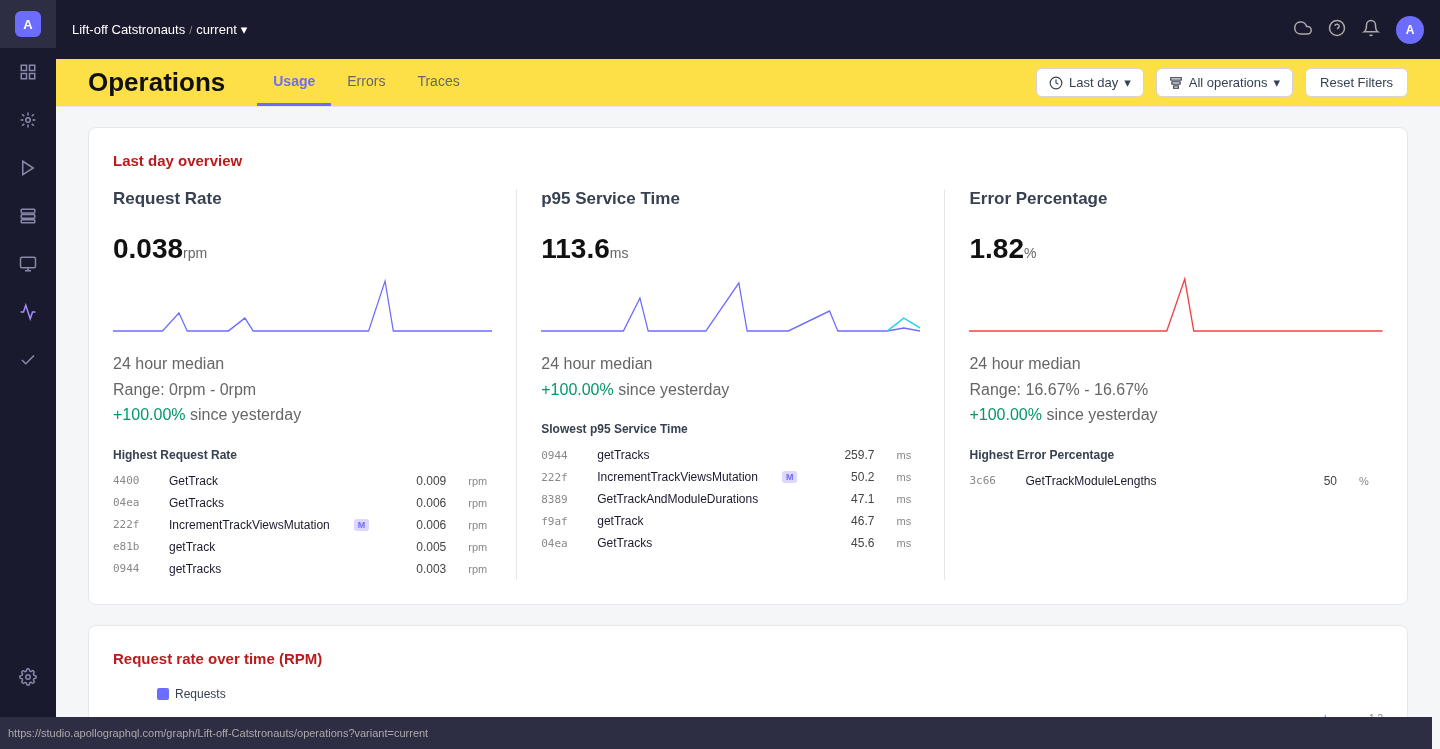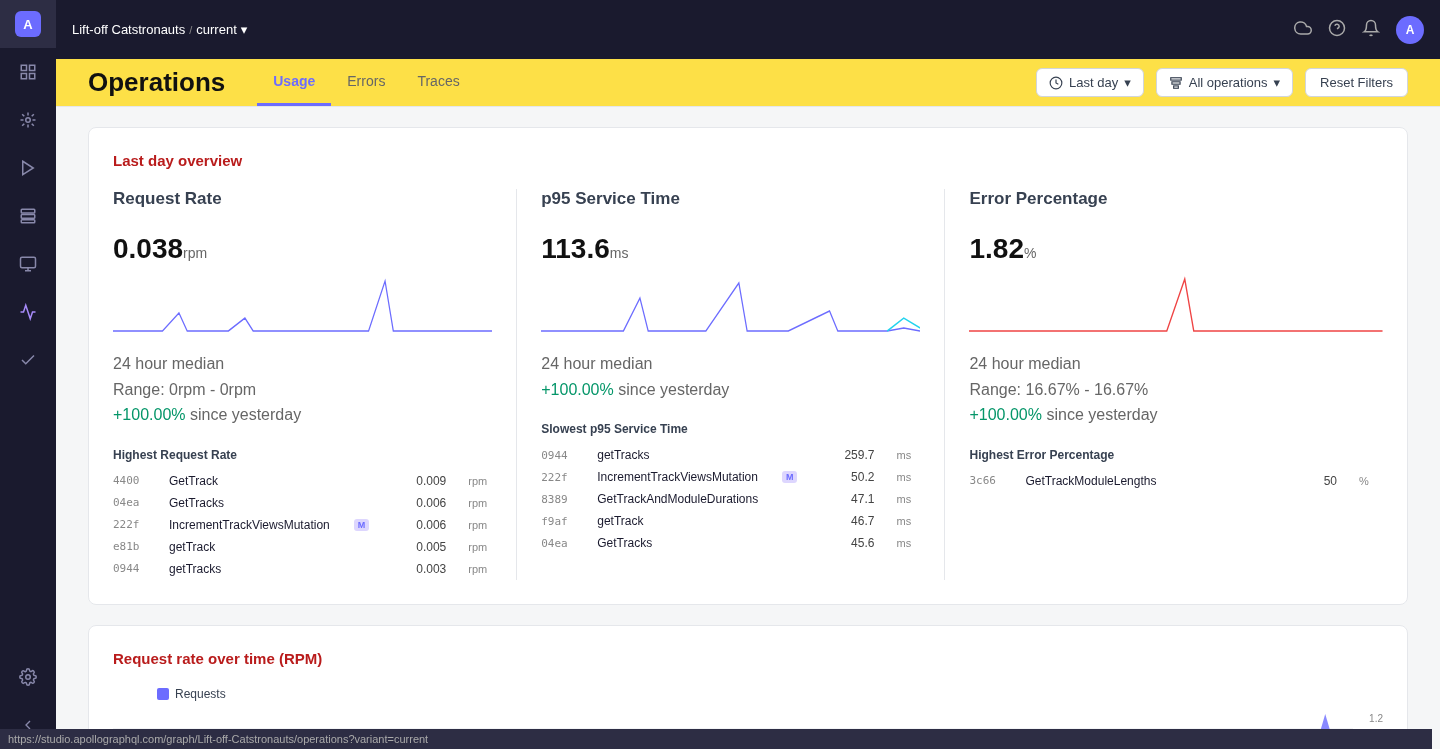--- a/index.html
+++ b/index.html
@@ -318,21 +318,21 @@
       color: #888;
       padding: 4px 0;
       width: 28px;
       text-align: right;
     }
 
     .status-bar {
       background: #2d2d44;
       color: #aaa;
       font-size: 11px;
-      padding: 10px 8px;
+      padding: 16px 8px;
       position: fixed;
       bottom: 0;
       left: 0;
       right: 8px;
       height: 20px;
       display: flex;
       align-items: center;
     }
   </style>
 </head>

